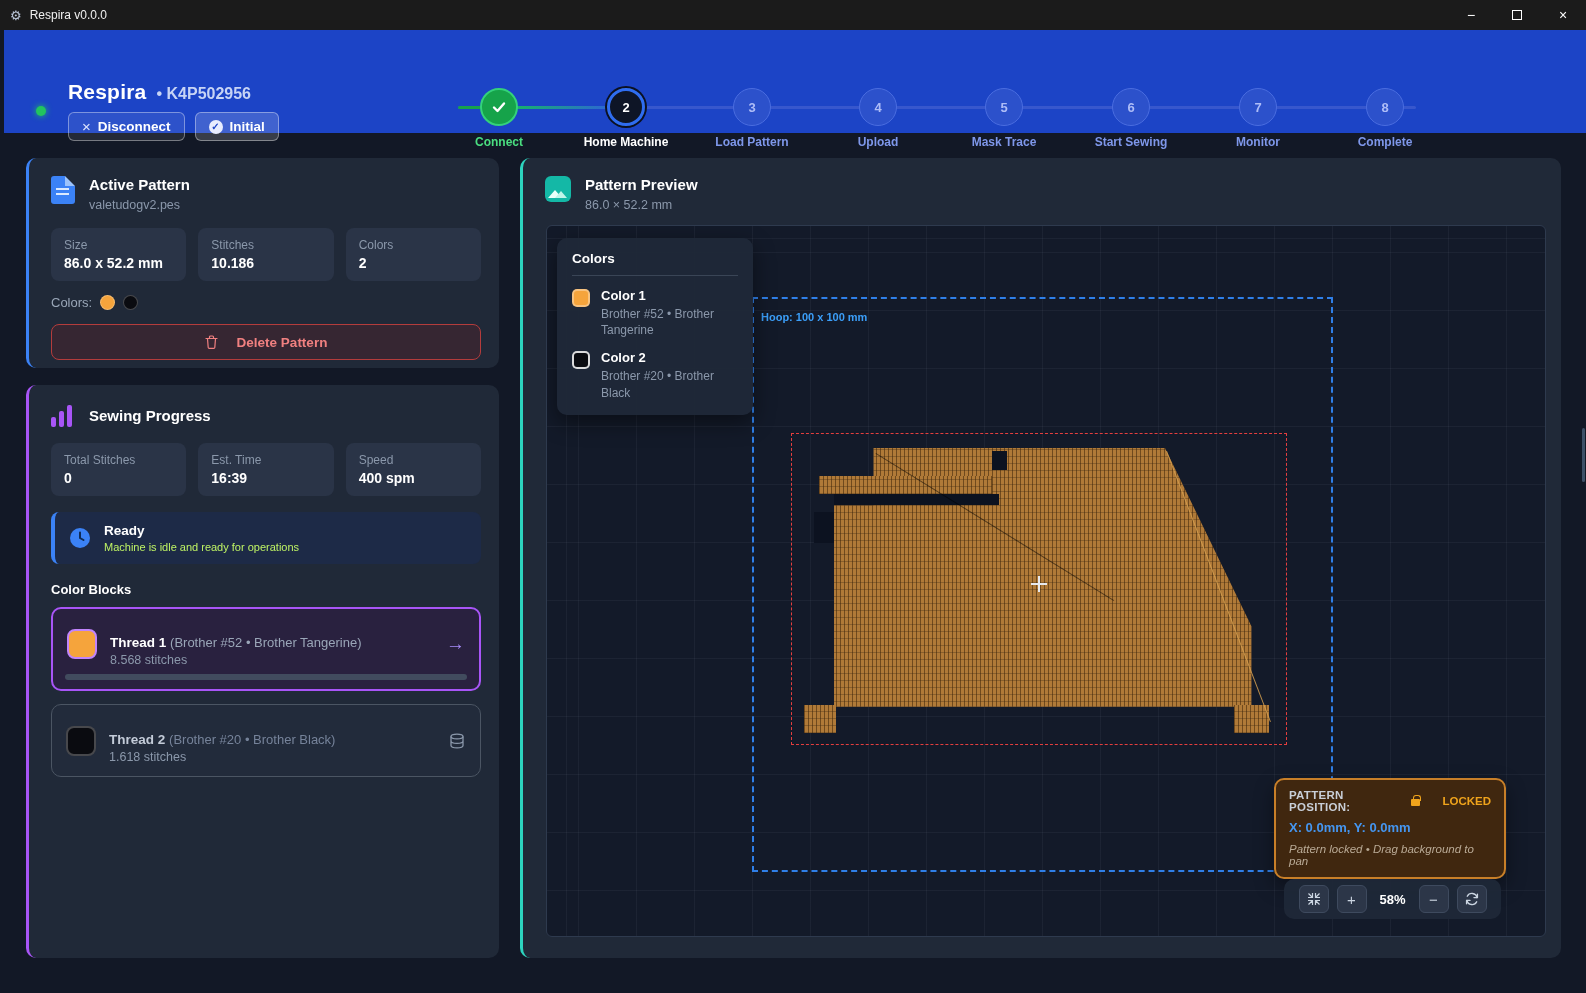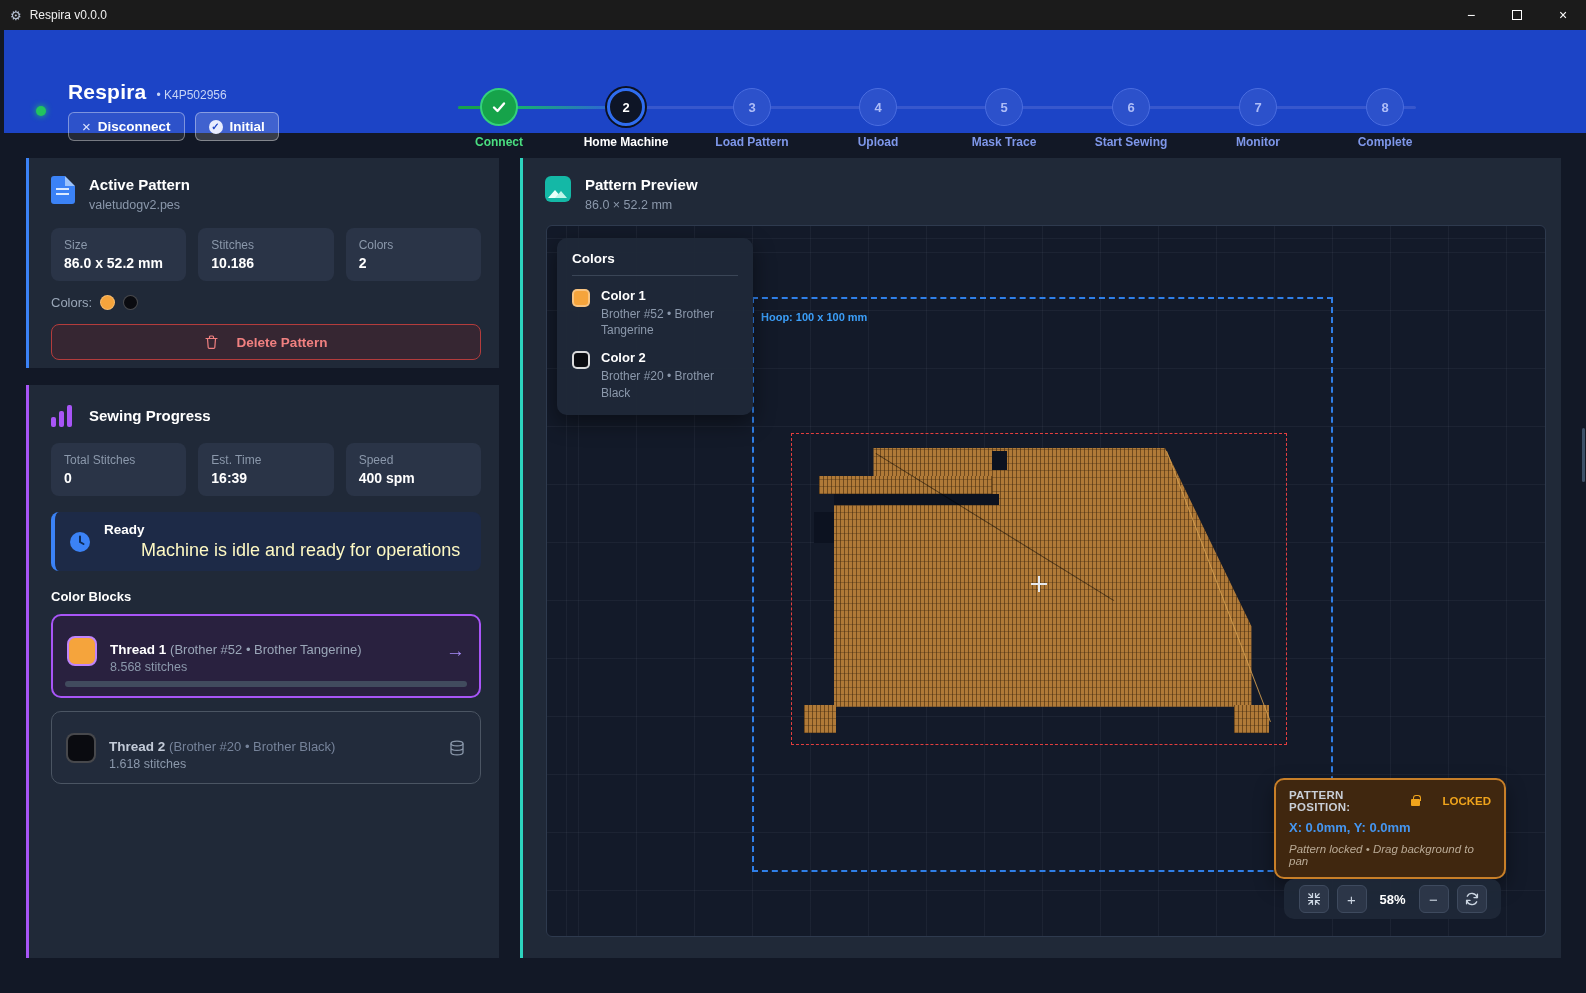--- a/index.html
+++ b/index.html
@@ -16,21 +16,21 @@
   .tb-btn { width:46px; height:100%; background:transparent; border:none; color:#ffffff;
     font-size:14px; display:flex; align-items:center; justify-content:center; cursor:pointer; }
   .maxbox { width:10px; height:10px; border:1.2px solid #fff; display:inline-block; }
 
   
   .header { position:absolute; left:4px; top:30px; width:100%; height:103px; background:#1c44c6; }
   .status-dot { position:absolute; left:32px; top:76px; width:10px; height:10px; border-radius:50%;
     background:#22c55e; box-shadow:0 0 6px #22c55e; }
   .brand-row { position:absolute; left:64px; top:50px; display:flex; align-items:baseline; gap:10px; }
   .brand { color:#ffffff; font-size:21px; font-weight:bold; letter-spacing:.2px; }
-  .serial { color:#c7d4f5; font-size:12px; }
+  .serial { color:#c7d4f5; font-size:16px;font-weight:bold; }
   .btn-row { position:absolute; left:64px; top:82px; display:flex; gap:10px; }
   .hbtn { display:flex; align-items:center; gap:7px; height:29px; padding:0 13px; border-radius:6px;
     font-size:13.5px; font-weight:bold; color:#ffffff; cursor:pointer;
     background:rgba(255,255,255,.08); border:1px solid rgba(255,255,255,.38); }
   .hbtn.initial { background:rgba(255,255,255,.16); }
   .hbtn .x { font-weight:normal; font-size:15px; color:#dfe6ff; }
   .chk-circle { width:14px; height:14px; border-radius:50%; background:#e8edff; color:#1c44c6;
     font-size:10px; font-weight:bold; display:flex; align-items:center; justify-content:center; }
 
   
@@ -44,21 +44,21 @@
     align-items:center; justify-content:center; font-size:13px; font-weight:bold;
     background:#2c51cb; border:1px solid #4a6de0; color:#aebdf7; }
   .step.done .scircle { background:#16a34a; border:2px solid #34d27b; color:#fff; }
   .step.active .scircle { background:#0e1526; border:3px solid #2f6df0; color:#ffffff;
     box-shadow:0 0 0 2px #0b1122; }
   .slabel { margin-top:9px; font-size:12px; font-weight:bold; color:#7e97ea; }
   .step.done .slabel { color:#4ade80; }
   .step.active .slabel { color:#ffffff; }
 
   
-  .card { position:absolute; background:#202938; border-radius:0; }
+  .card { position:absolute; background:#202938; border-radius:10px; }
   .card.blue { border-left:3px solid #3b82f6; }
   .card.purple { border-left:3px solid #a855f7; }
   .card.teal { border-left:3px solid #2dd4bf; }
   .card-head { display:flex; align-items:flex-start; gap:14px; padding:18px 18px 0 22px; }
   .card-title { color:#ffffff; font-size:15px; font-weight:bold; }
   .card-sub { color:#8b98ab; font-size:12.5px; margin-top:5px; }
   .stat-row { display:flex; gap:12px; padding:16px 18px 0 22px; }
   .stat { flex:1; background:#2a3447; border-radius:8px; padding:10px 13px; }
   .stat .lab { color:#8b98ab; font-size:12px; }
   .stat .val { color:#ffffff; font-size:14px; font-weight:bold; margin-top:3px; }
@@ -75,21 +75,21 @@
   .file-icon:before { content:""; position:absolute; right:0; top:0; border:5px solid #202938;
     border-left-color:#9cc3fb; border-bottom-color:#9cc3fb; }
   .file-icon:after { content:""; position:absolute; left:5px; top:12px; width:13px; height:2px;
     background:#dbeafe; box-shadow:0 5px 0 #dbeafe; }
   .bars-icon { width:24px; height:24px; display:flex; align-items:flex-end; gap:3px; padding-top:2px; }
   .bars-icon i { width:5px; background:#a855f7; border-radius:2px; display:block; }
 
   .ready { margin:16px 18px 0 22px; background:#1d2a47; border-radius:8px; border-left:4px solid #3b82f6;
     display:flex; align-items:center; gap:13px; padding:10px 14px; min-height:52px; }
   .ready-title { color:#ffffff; font-size:13.5px; font-weight:bold; }
-  .ready-desc { color:#fef9c3; font-size:18px; margin-top:3px;margin-left:37px; }
+  .ready-desc { color:#bef264; font-size:11px; margin-top:3px; }
 
   .cb-label { padding:18px 22px 0 22px; color:#ffffff; font-size:13px; font-weight:bold; }
   .thread { margin:10px 18px 0 22px; border-radius:10px; position:relative; cursor:pointer; }
   .thread.active { border:2px solid #a855f7; background:#29213f; padding:11px 14px 22px 14px; }
   .thread.idle { border:1px solid #4b5563; background:#222b3b; padding:12px 14px; margin-top:13px; }
   .thread-row { display:flex; align-items:center; gap:13px; }
   .swatch { width:30px; height:30px; border-radius:8px; border:2px solid rgba(255,255,255,.25); }
   .thread.active .swatch { border-color:#c084fc; }
   .t-name { font-size:13.5px; font-weight:bold; color:#ffffff;margin-top:15px; }
   .t-detail { font-size:13px; font-weight:normal; color:#9aa6b8; }

